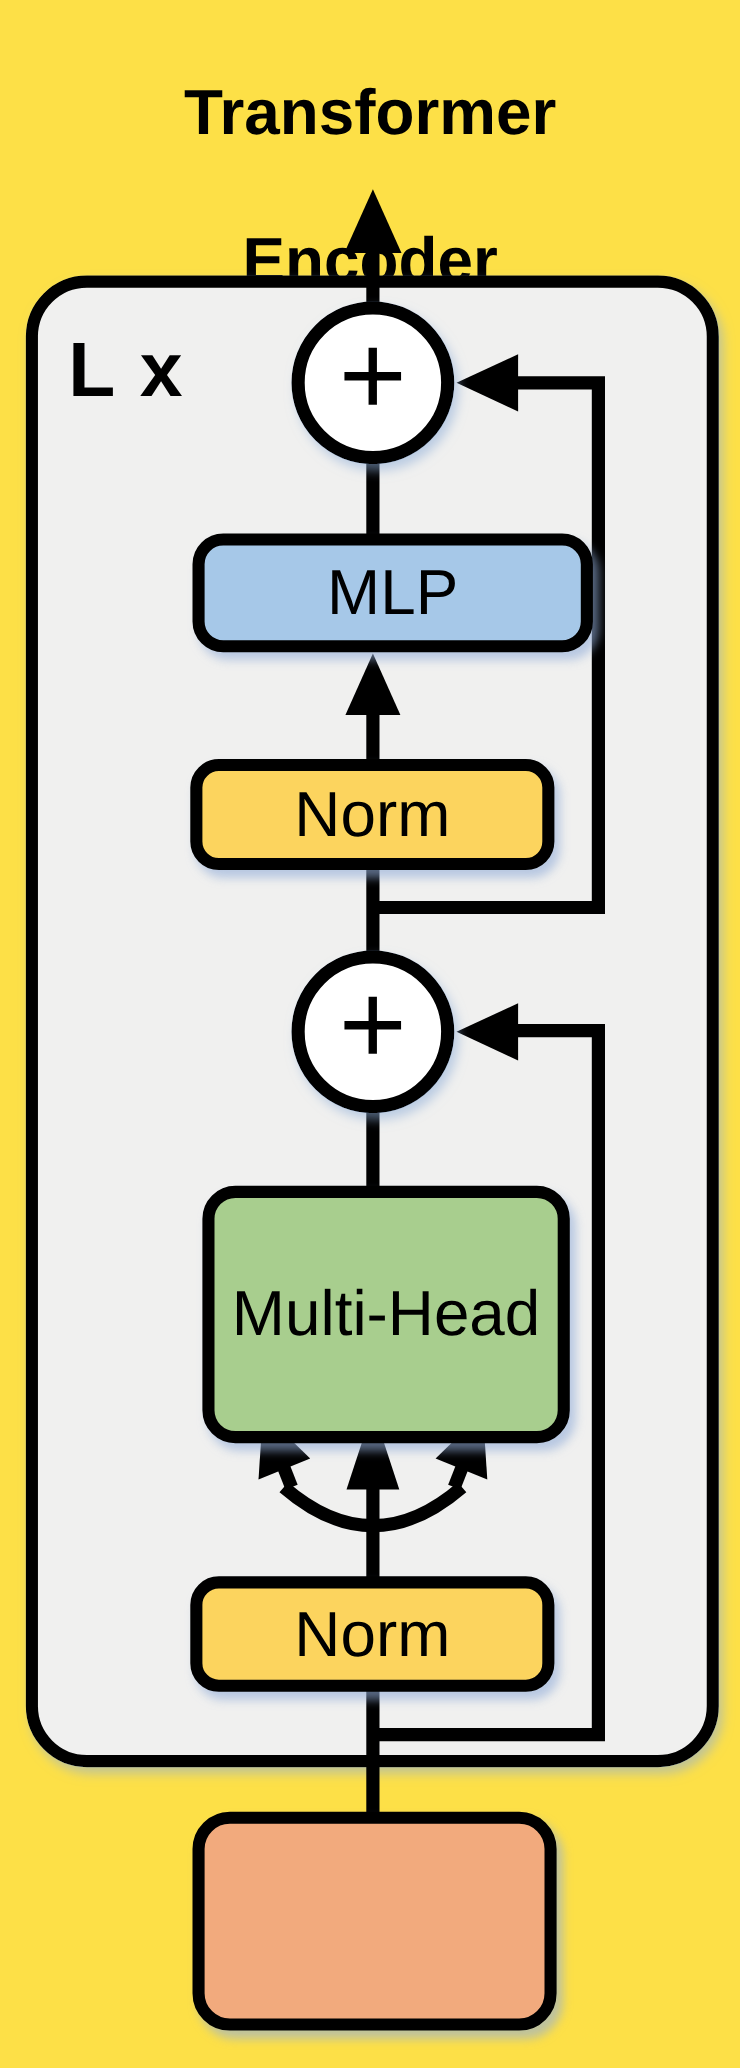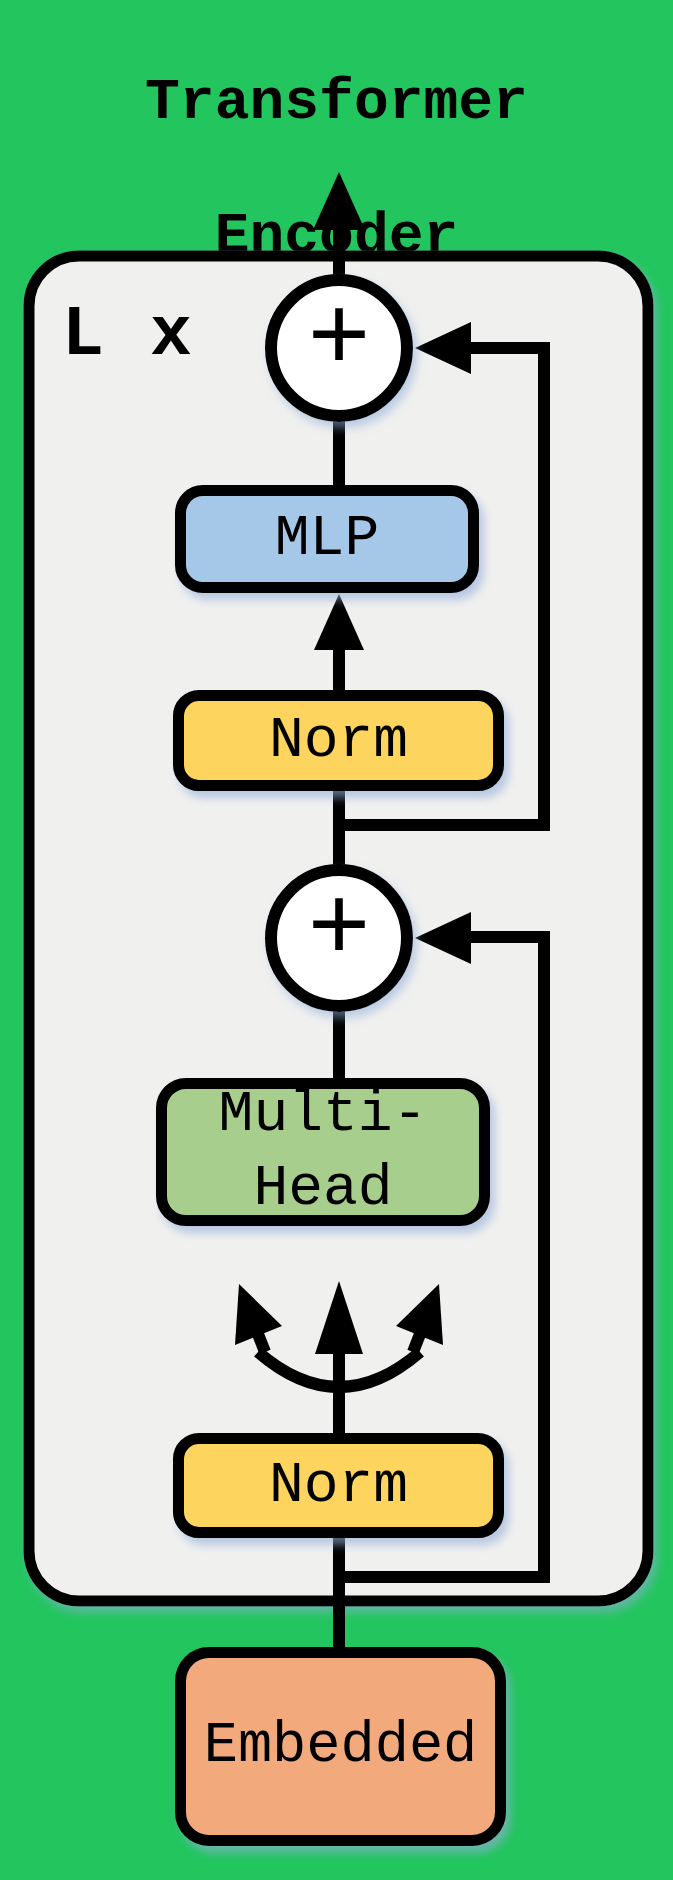--- a/index.html
+++ b/index.html
@@ -1,21 +1,21 @@
 <!DOCTYPE html>
 <html><head>
 <meta charset="utf-8">
 <style>
   html,body{margin:0;padding:0;background:#ffffff;}
   .stage{
     position:relative;
     width:673px;
     height:1880px;
-    background:#22c55e;
-    font-family:Liberation Mono, monospace;
+    background:#fde047;
+    font-family:Liberation Sans, sans-serif;
     color:#000;
     overflow:hidden;
   }
   .title{
     position:absolute;
     left:0; top:2px; width:673px;
     text-align:center;
     font-weight:bold;
     font-size:58px;
     line-height:67px;
@@ -30,23 +30,23 @@
     display:flex;
     flex-direction:column;
     align-items:center;
     justify-content:center;
     text-align:center;
     font-size:58px;
     line-height:74px;
     box-shadow:5px 7px 9px rgba(147,174,216,0.60);
   }
   .block span{display:block;}
-  .block-mlp      {left:175px; top:485px;  width:304px; height:108px; border-radius:28px;}
+  .block-mlp      {left:175px; top:485px;  width:364px; height:108px; border-radius:28px;}
   .block-norm1    {left:173px; top:690px;  width:331px; height:101px; border-radius:26px;}
-  .block-mha      {left:156px; top:1078px; width:334px; height:148px; border-radius:30px;}
+  .block-mha      {left:184px; top:1078px; width:334px; height:234px; border-radius:30px;}
   .block-norm2    {left:173px; top:1433px; width:331px; height:105px; border-radius:26px;}
   .block-embedded {left:175px; top:1647px; width:331px; height:199px; border-radius:34px; font-size:57px; line-height:73px;}
   .loop-label{
     position:absolute;
     left:62px; top:301px;
     font-size:70px;
     font-weight:bold;
     line-height:1;
     letter-spacing:2px;
   }
@@ -126,16 +126,15 @@
 
   <div class="block block-mha" style="background: rgb(168, 206, 142);">
     <span>Multi-Head</span>
   </div>
 
   <div class="block block-norm2" style="background: rgb(252, 212, 94);">
     <span>Norm</span>
   </div>
 
   <div class="block block-embedded" style="background: rgb(242, 170, 125);">
-    <span>Embedded</span>
   </div>
 
 </div>
 
 </body></html>

